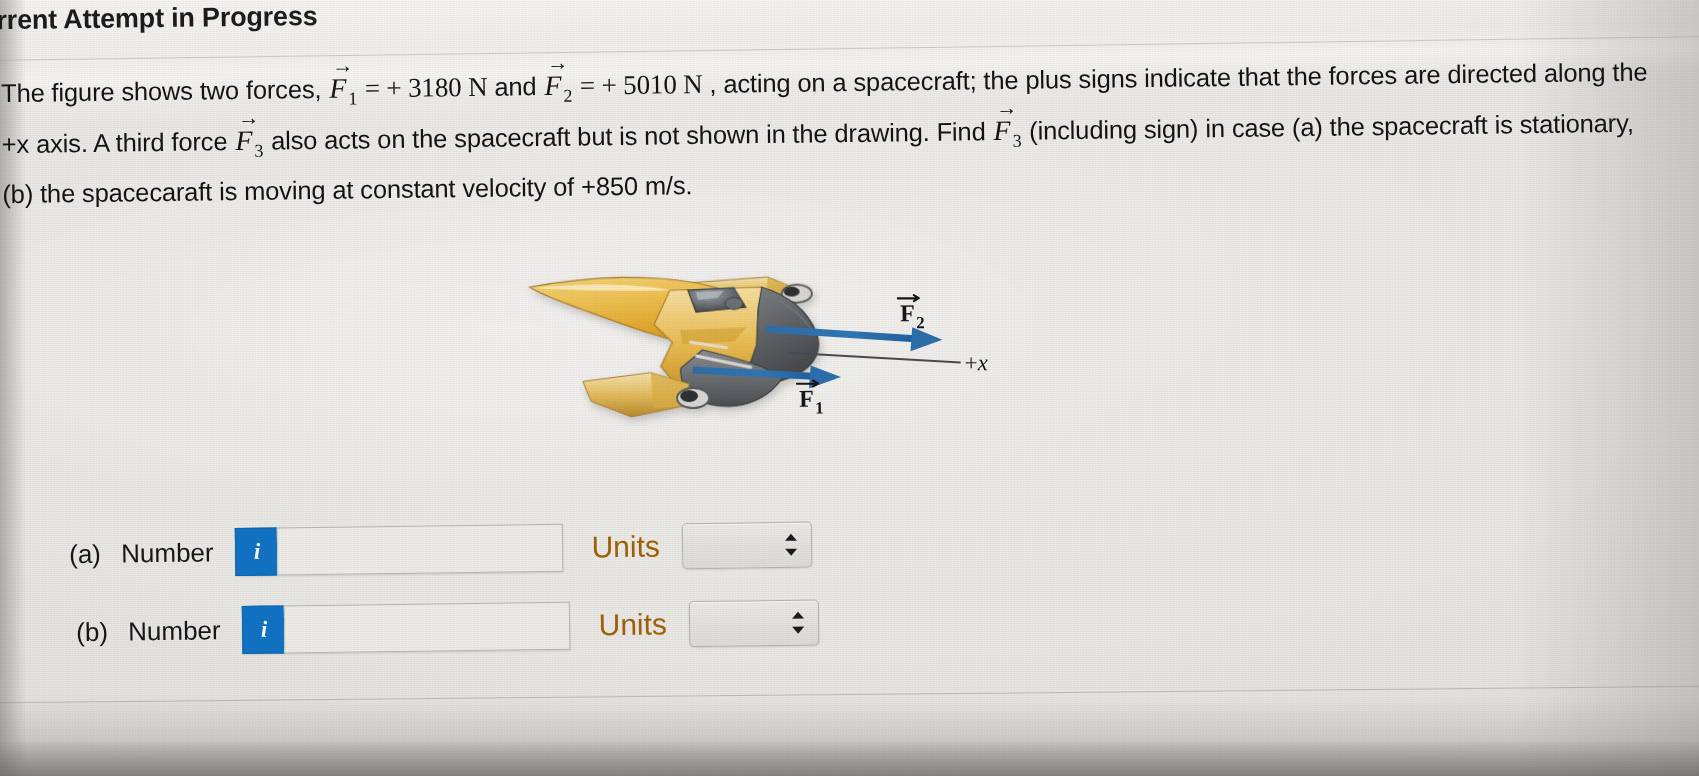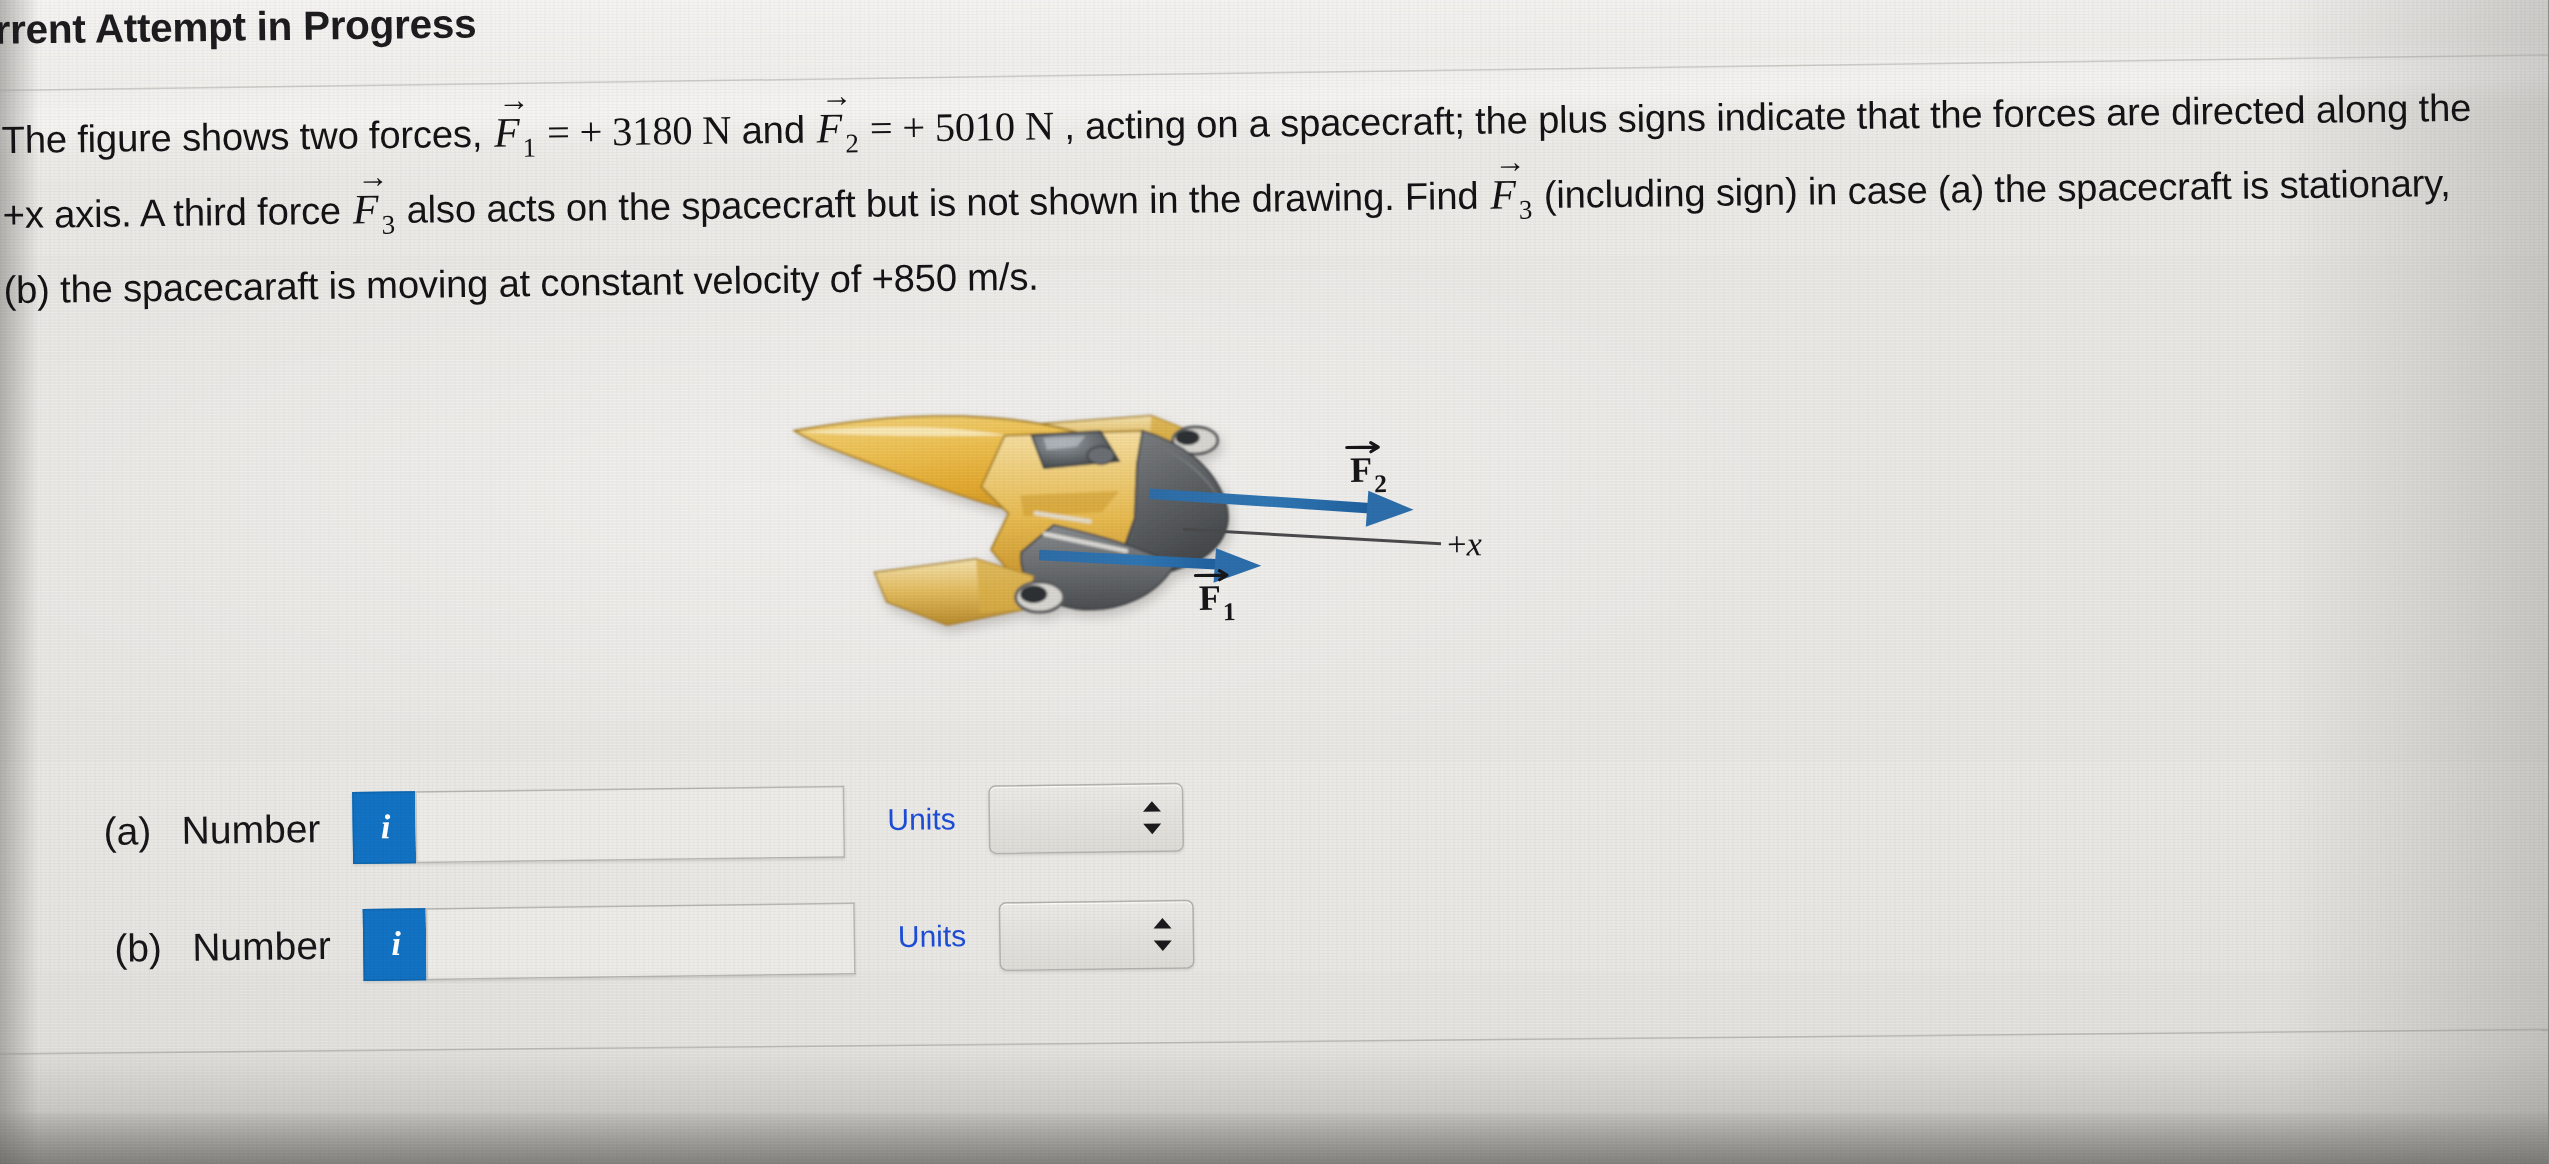--- a/index.html
+++ b/index.html
@@ -193,22 +193,22 @@
     background: #eeece8;
     border: 1px solid #b9b7b2;
     border-left: 1px solid #c9c7c2;
     font-size: 20px;
     color: #17171a;
     padding: 0 8px;
     outline: none;
     font-family: "Liberation Sans", sans-serif;
   }
   .units-label {
-    font-size: 20px;
-    color: #1d4ed8;
+    font-size: 30px;
+    color: #a16207;
     margin: 0 22px 0 28px;
   }
   .units-select {
     position: relative;
     width: 128px;
     height: 44px;
     background: linear-gradient(180deg, #eceae6 0%, #e4e2de 52%, #dedcd7 100%);
     border: 1px solid #b5b3ae;
     border-radius: 5px;
     box-shadow: 0 1px 2px rgba(0,0,0,0.10), inset 0 1px 0 rgba(255,255,255,0.75);

